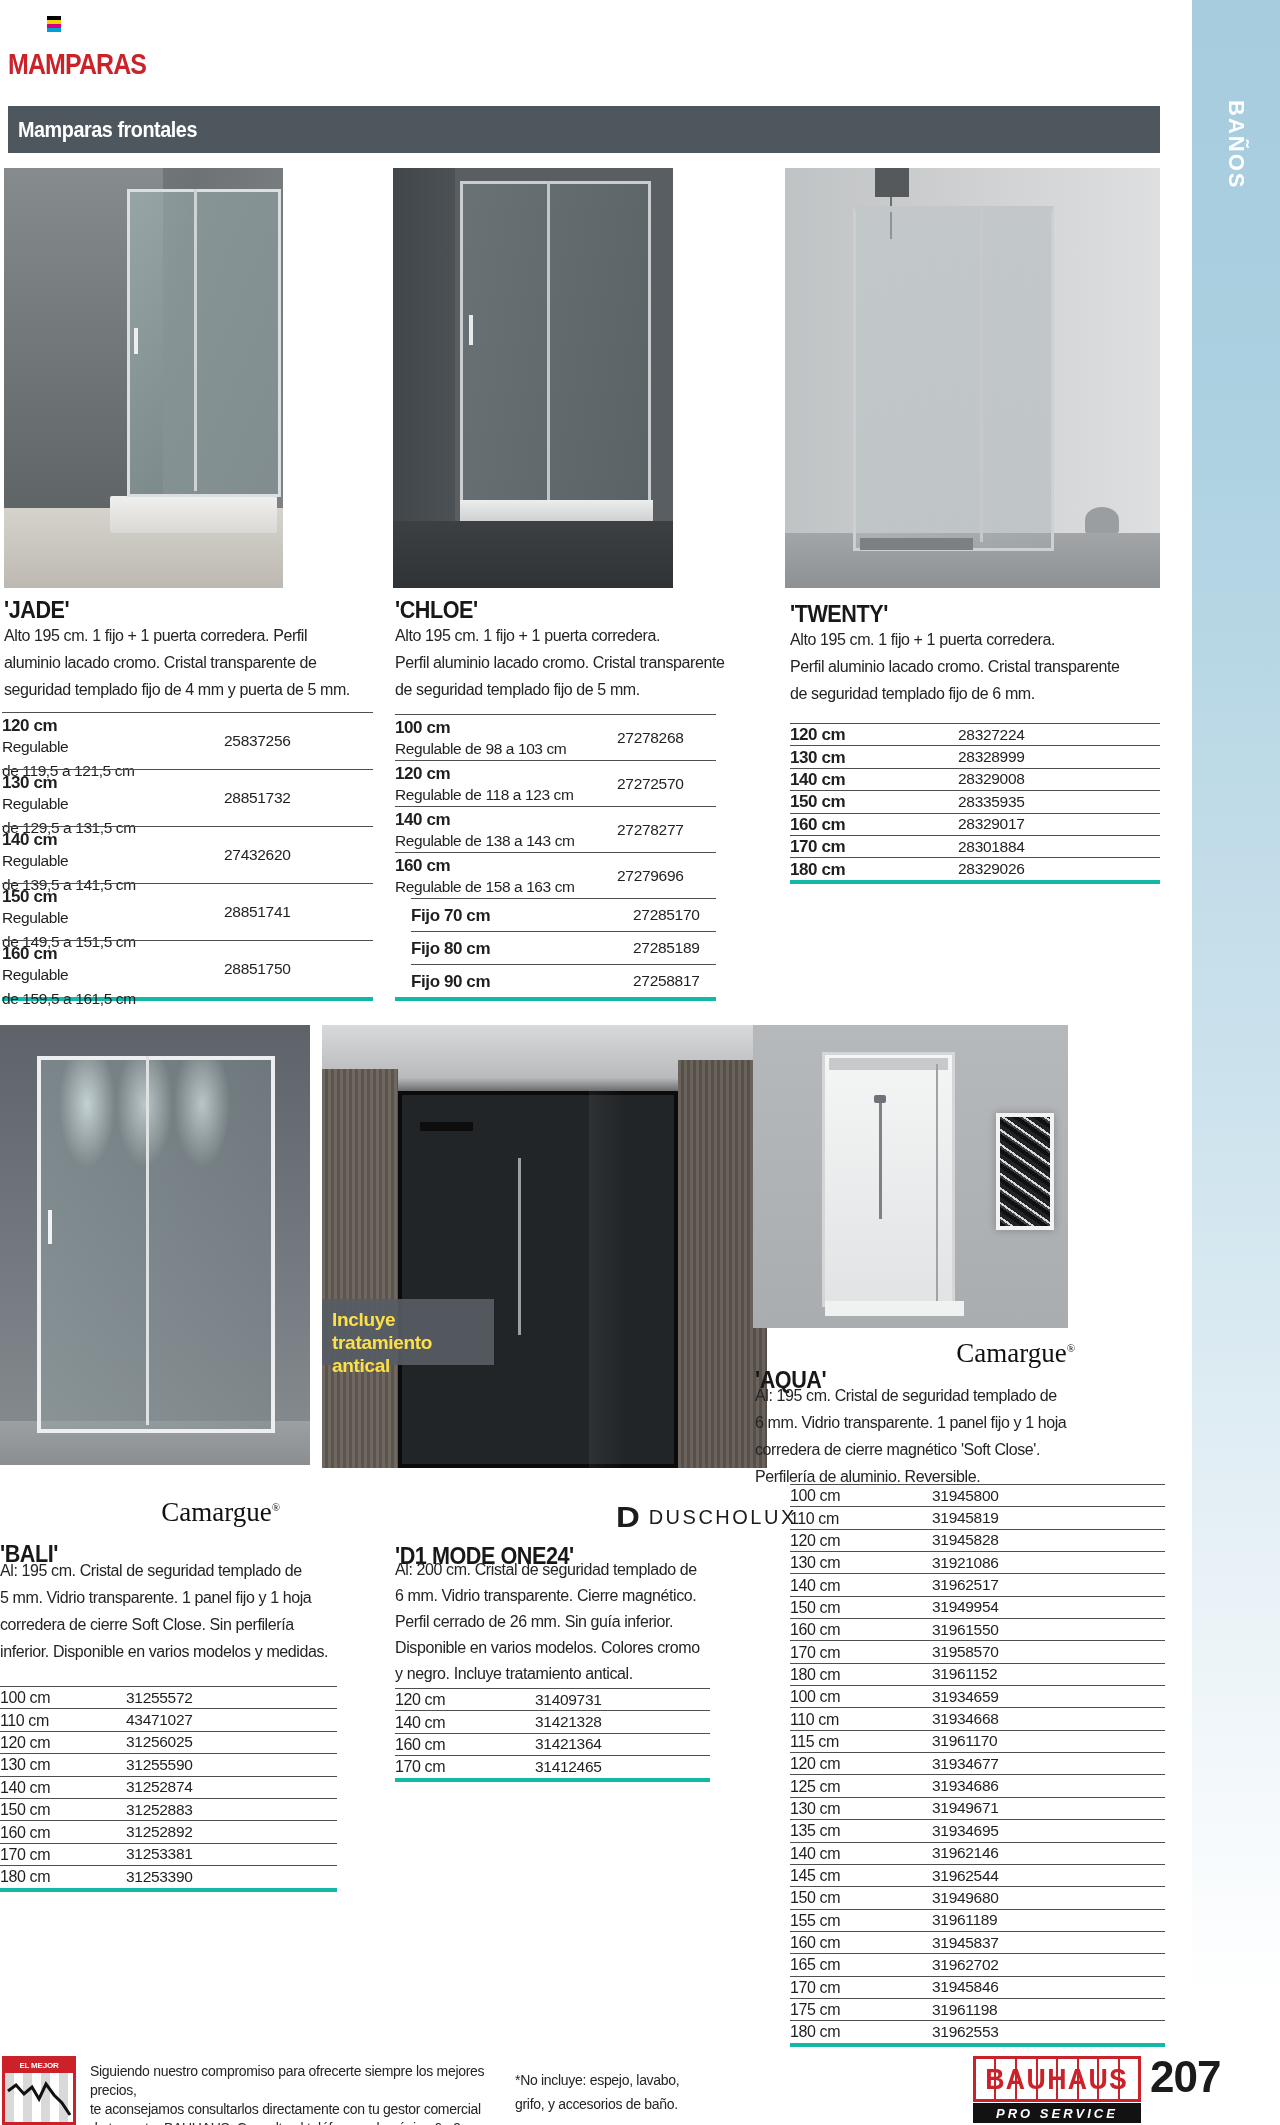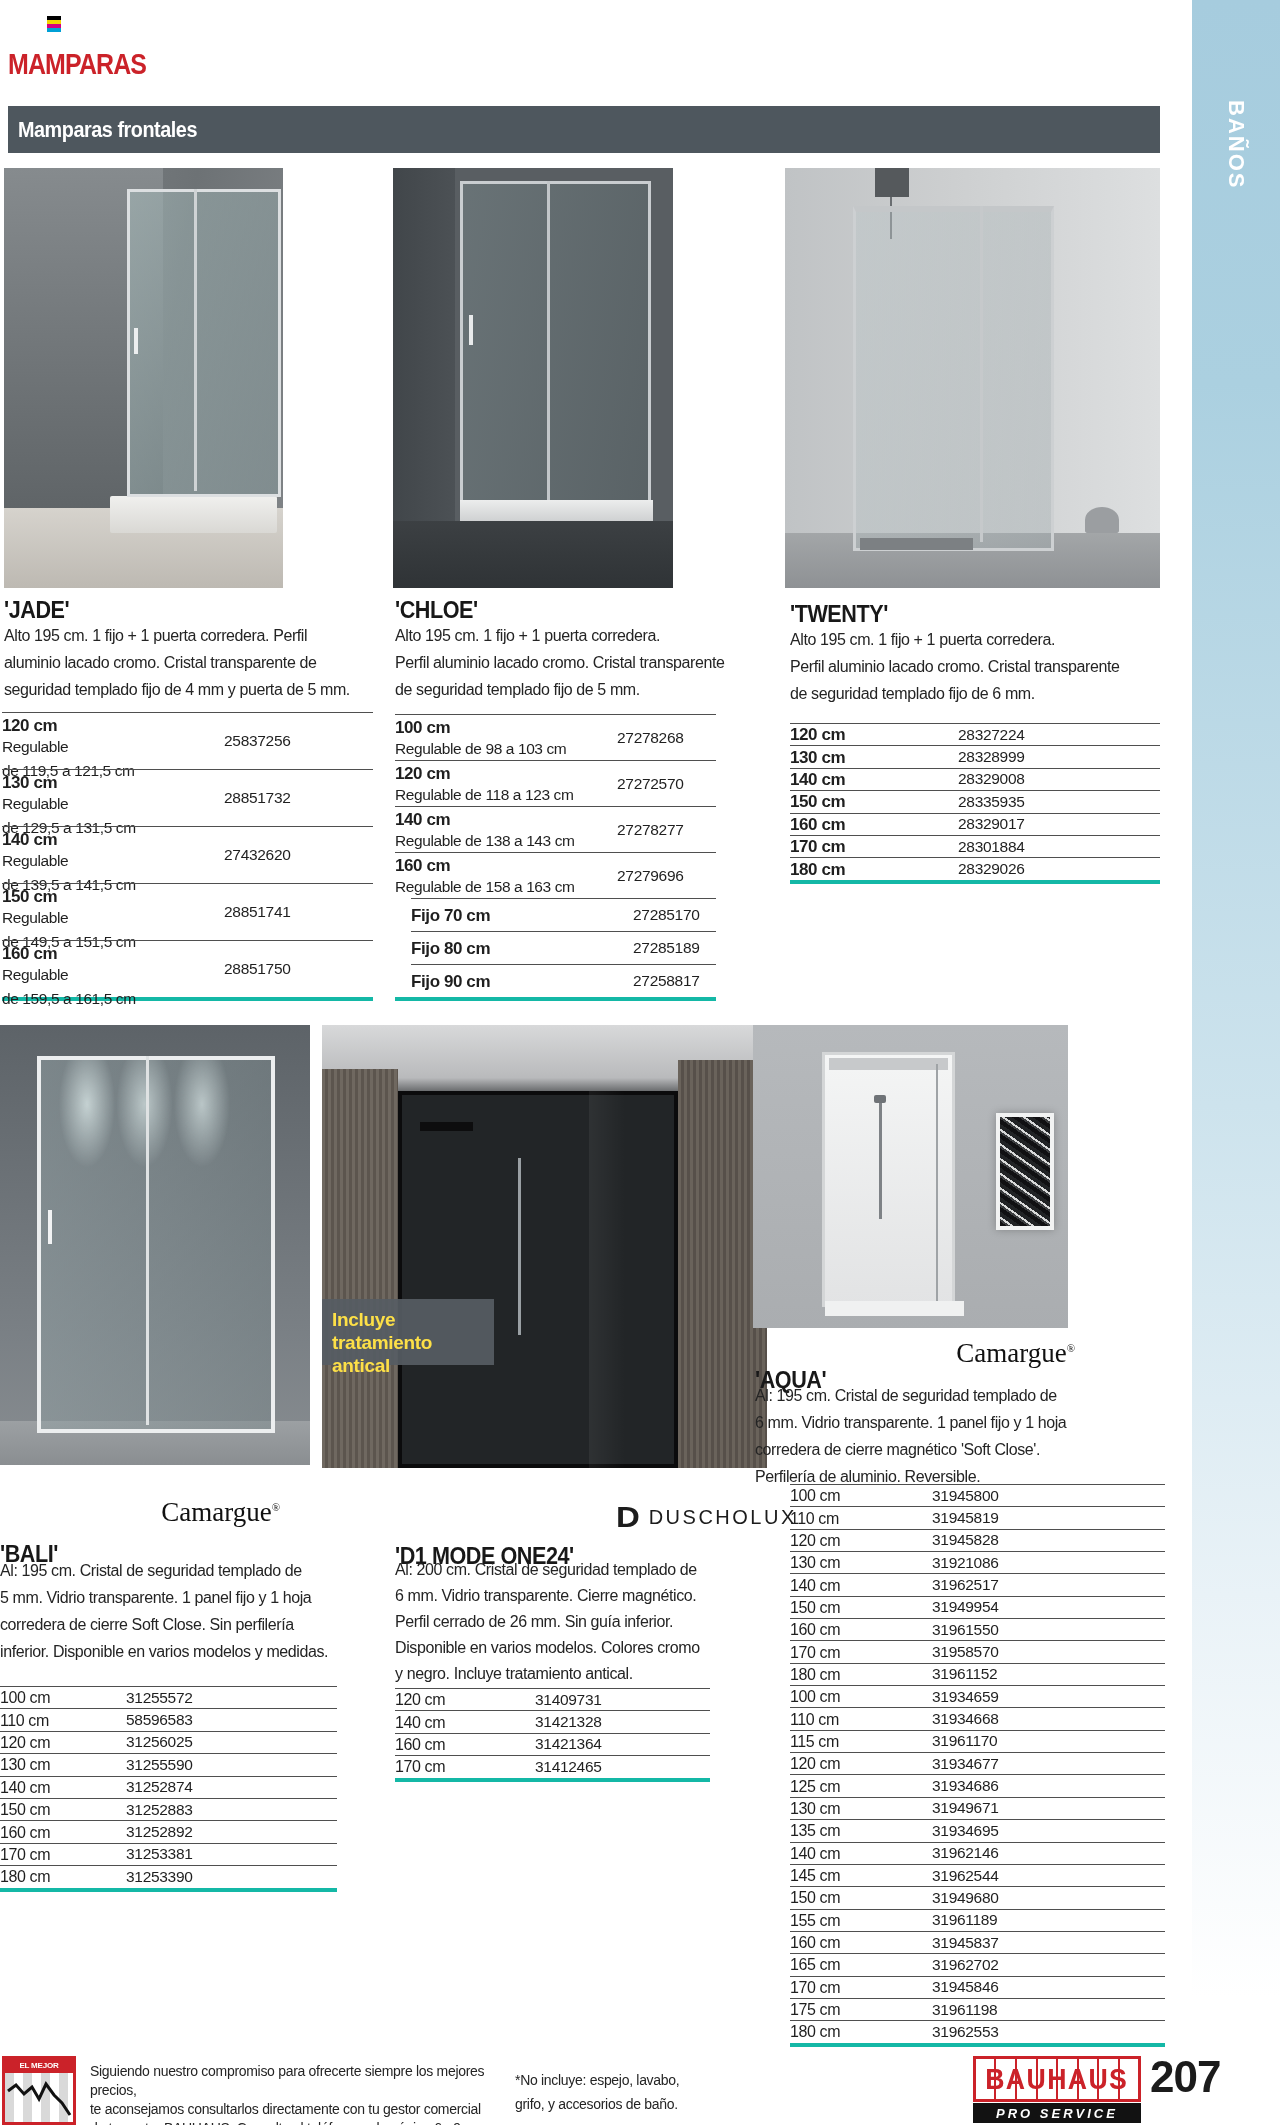--- a/index.html
+++ b/index.html
@@ -370,21 +370,21 @@
 corredera de cierre magnético 'Soft Close'.
 Perfilería de aluminio. Reversible.</div>
 
   <div class="tbl" id="t-bali">
       <div class="row">
         <div class="size">100 cm</div>
         <span class="code">31255572</span>
       </div>
       <div class="row">
         <div class="size">110 cm</div>
-        <span class="code">58596583</span>
+        <span class="code">43471027</span>
       </div>
       <div class="row">
         <div class="size">120 cm</div>
         <span class="code">31256025</span>
       </div>
       <div class="row">
         <div class="size">130 cm</div>
         <span class="code">31255590</span>
       </div>
       <div class="row">

